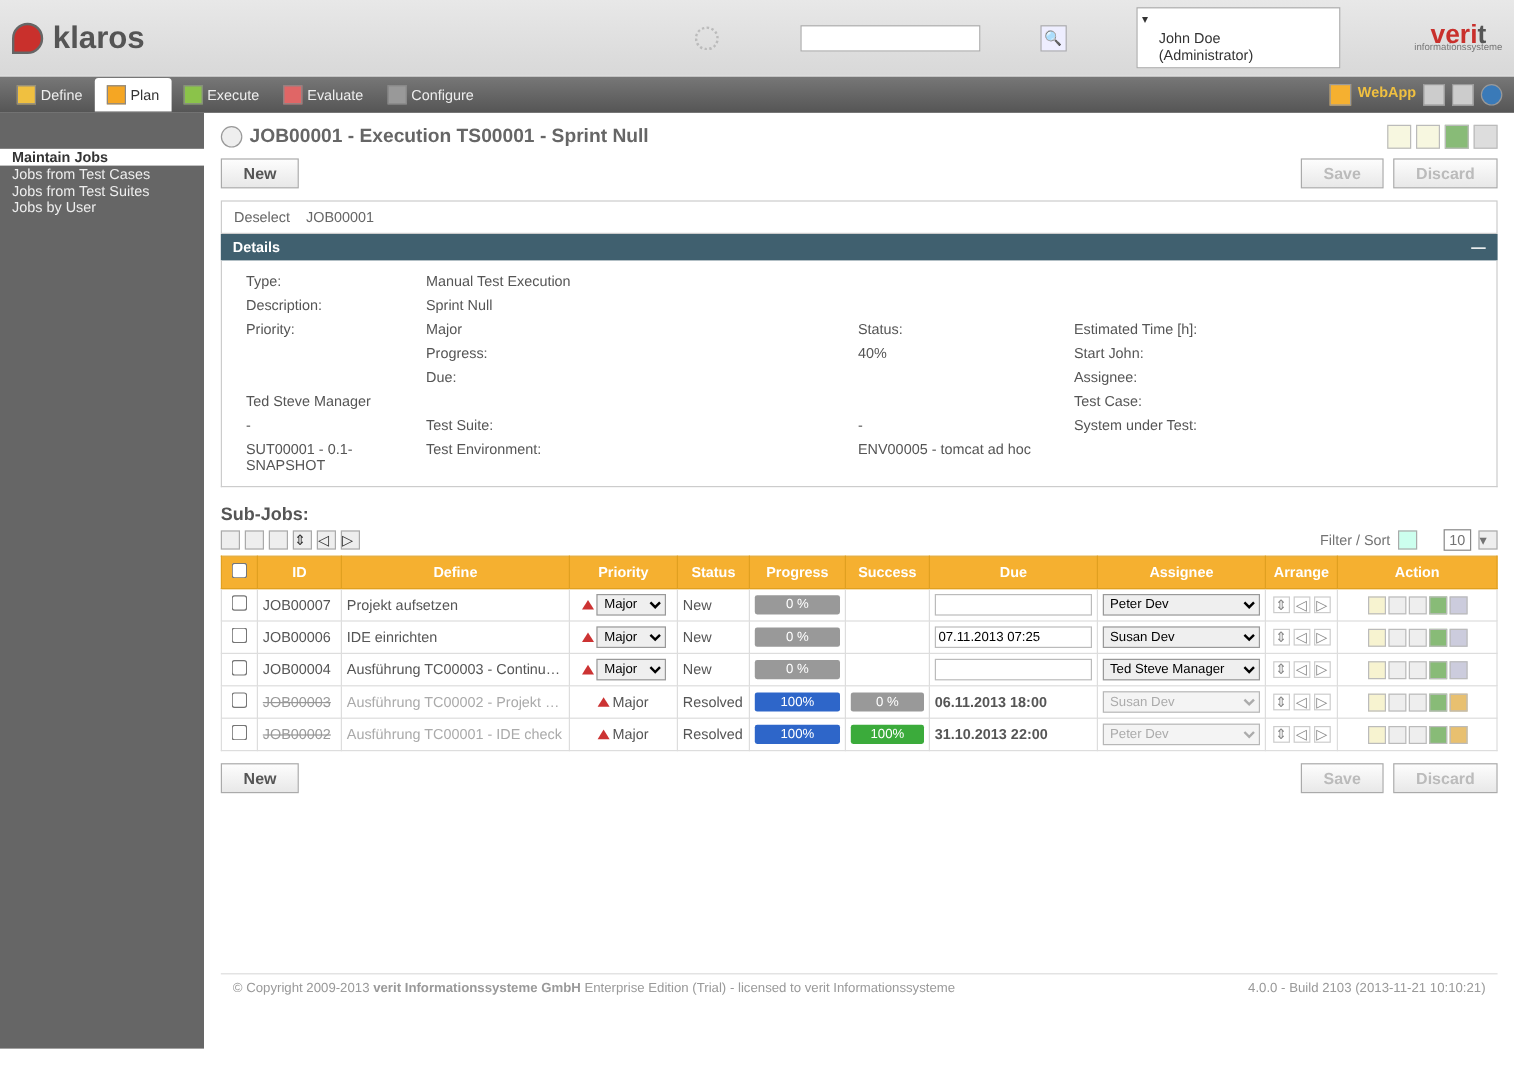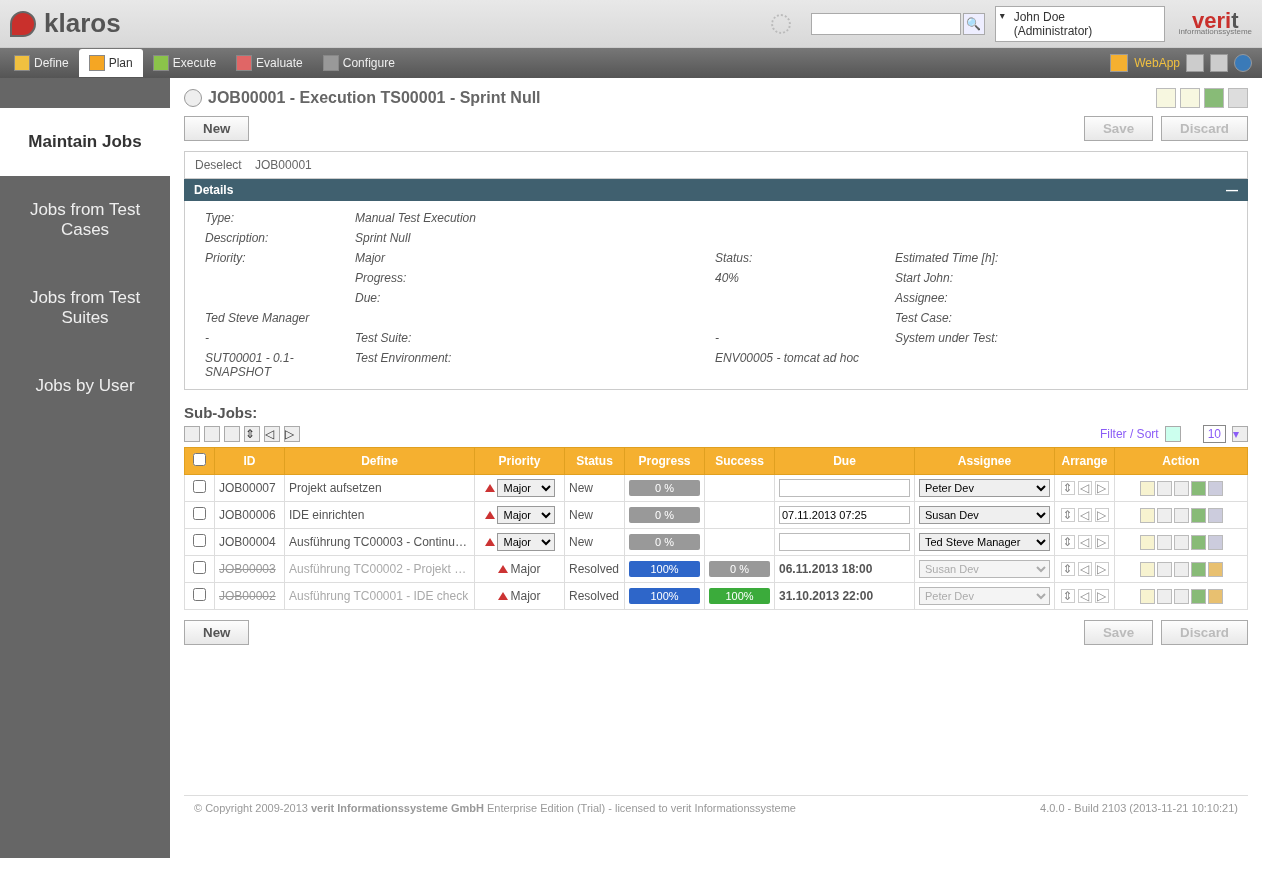--- a/index.html
+++ b/index.html
@@ -1,47 +1,47 @@
 <!DOCTYPE html>
 <html><head>
 <meta charset="utf-8">
 <style>
 * { box-sizing: border-box; margin: 0; padding: 0; }
 body { font-family: Arial, sans-serif; font-size: 12px; color: #333; background: #fff; }
 
 
-.header { display: flex; align-items: center; height: 48px; background: linear-gradient(#e8e8e8,#d8d8d8); border-bottom: 1px solid #ccc; padding: 0 10px; }
+.header { display: flex; align-items: center; height: 64px; background: linear-gradient(#e8e8e8,#d8d8d8); border-bottom: 1px solid #ccc; padding: 0 10px; gap: 48px; }
 .logo { font-size: 26px; font-weight: bold; color: #555; display: flex; align-items: center; gap: 4px; }
 .logo-icon { width: 26px; height: 26px; background: #c9302c; border-radius: 50% 50% 50% 0; display: inline-block; margin-right: 4px; border: 2px solid #666; }
 .header-spacer { flex: 1; }
 .search-box { height: 22px; width: 150px; border: 1px solid #aaa; background:#fff; }
 .search-btn { width:22px; height:22px; border:1px solid #aaa; background:#eef; margin-left:2px; display:flex; align-items:center; justify-content:center; }
-.user-dropdown { margin-left: 10px; border:1px solid #aaa; background:#fff; padding:3px 20px 3px 18px; position:relative; width:170px; }
+.user-dropdown { margin-left: 10px; border:1px solid #aaa; background:#fff; padding:18px 20px 3px 18px; position:relative; width:170px; }
 .user-dropdown::before { content:"▾"; position:absolute; left:4px; top:3px; font-size:10px; }
 .verit-logo { margin-left: 14px; font-size: 22px; font-weight: bold; color: #c9302c; line-height:0.8;text-align:center; }
 .verit-logo small { display:block; font-size:8px; color:#777; font-weight:normal; }
 
 
 .mainnav { display: flex; align-items: center; height: 30px; background: linear-gradient(#777,#555); color:#fff; padding:0 4px; }
 .mainnav-item { display:flex; align-items:center; gap:4px; padding: 6px 10px; cursor:pointer; font-size:12px; color:#eee; }
 .mainnav-item.active { background: #fff; color:#333; border-top-left-radius:3px; border-top-right-radius:3px; }
 .nav-icon { width:16px; height:16px; display:inline-block; background:#f0c040; border:1px solid #888; }
 .nav-icon.plan { background:#f5a623; }
 .nav-icon.exec { background:#8bc34a; }
 .nav-icon.eval { background:#e06666; }
 .nav-icon.config { background:#999; }
 .mainnav-spacer { flex:1; }
-.mainnav-right { display:flex; align-items:center; gap:6px; padding-right:6px; }
+.mainnav-right { display:flex; gap:6px; padding-right:6px;font-weight:bold; }
 .mainnav-right a { color:#f0c040; text-decoration:none; }
 .small-icon { width:18px; height:18px; background:#ccc; border:1px solid #999; display:inline-block; }
 
 
 .body { display:flex; height: calc(100% - 85px); }
 .sidebar { width:170px; background:#666; min-height: 780px; }
-.sidebar-item { padding:24px 10px; text-align:center; color:#eee; cursor:pointer; font-size:17px; }
+.sidebar-item { padding:0 10px; text-align:left; color:#eee; cursor:pointer; font-size:12px; }
 .sidebar-item.active { background:#fff; color:#333; font-weight:bold; }
 .content { flex:1; padding:10px 14px; }
 
 
 .page-title-row { display:flex; align-items:center; }
 .page-title { font-size:16px; font-weight:bold; color:#666; display:flex; align-items:center; gap:6px; }
 .page-title-icons { margin-left:auto; display:flex; gap:4px; }
 .title-icon { width:20px; height:20px; border:1px solid #bbb; background:#f7f7e0; display:inline-block; }
 
 
@@ -51,28 +51,28 @@
 .toolbar-row .right { margin-left:auto; display:flex; gap:8px; }
 
 
 .breadcrumb { border:1px solid #ccc; padding:6px 10px; margin-top:10px; color:#666; }
 
 
 .details-panel { margin-top:0; }
 .details-header { background:#40606f; color:#fff; padding:4px 10px; font-weight:bold; display:flex; align-items:center; }
 .details-header .minus { margin-left:auto; font-weight:bold; }
 .details-body { border:1px solid #ccc; border-top:0; padding:10px 20px; }
-.details-grid { display:grid; grid-template-columns: 140px 350px 170px 1fr; row-gap:6px; column-gap:10px; color:#555;font-style:italic; }
+.details-grid { display:grid; grid-template-columns: 140px 350px 170px 1fr; row-gap:6px; column-gap:10px; color:#555; }
 .details-grid .label { color:#555; }
 
 
 .subjobs-title { margin-top:14px; font-size:15px; font-weight:bold; color:#555; }
 .subjobs-toolbar { display:flex; align-items:center; gap:4px; margin-top:4px; }
 .toolbar-icon { width:16px; height:16px; border:1px solid #aaa; background:#eee; display:inline-block; }
-.subjobs-toolbar-right { margin-left:auto; display:flex; align-items:center; gap:6px; color:#8b5cf6; }
+.subjobs-toolbar-right { margin-left:auto; display:flex; align-items:center; gap:6px; color:#737373; }
 .page-size-select { border:1px solid #888; padding:1px 4px; }
 
 
 table.jobs { width:100%; border-collapse:collapse; margin-top:4px; table-layout:fixed; }
 table.jobs th { background:#f5b030; color:#fff; font-weight:bold; padding:5px 4px; font-size:12px; border:1px solid #e0a020; text-align:center; }
 table.jobs td { border:1px solid #ddd; padding:4px 4px; font-size:12px; color:#555; vertical-align:middle; }
 table.jobs td.center { text-align:center; }
 .checkbox-cell { text-align:center; }
 .checkbox-cell input { margin:0; }
 .priority-cell { display:flex; align-items:center; gap:2px; justify-content:center; }

